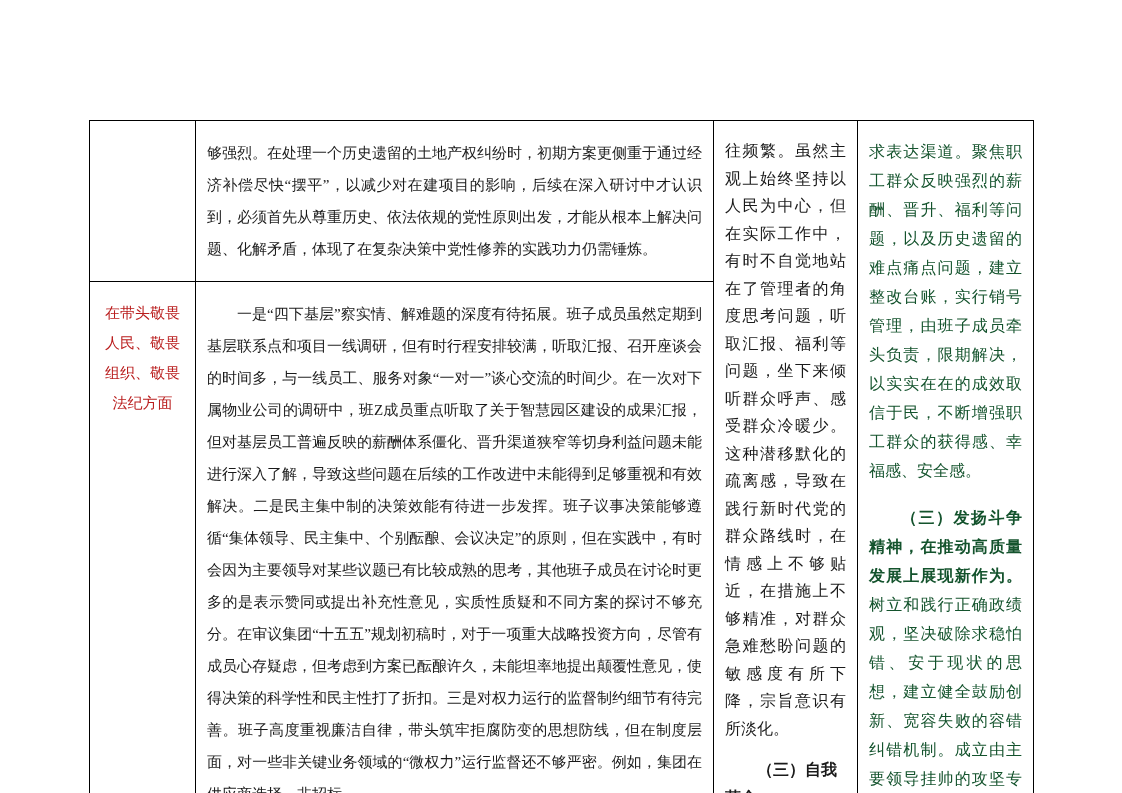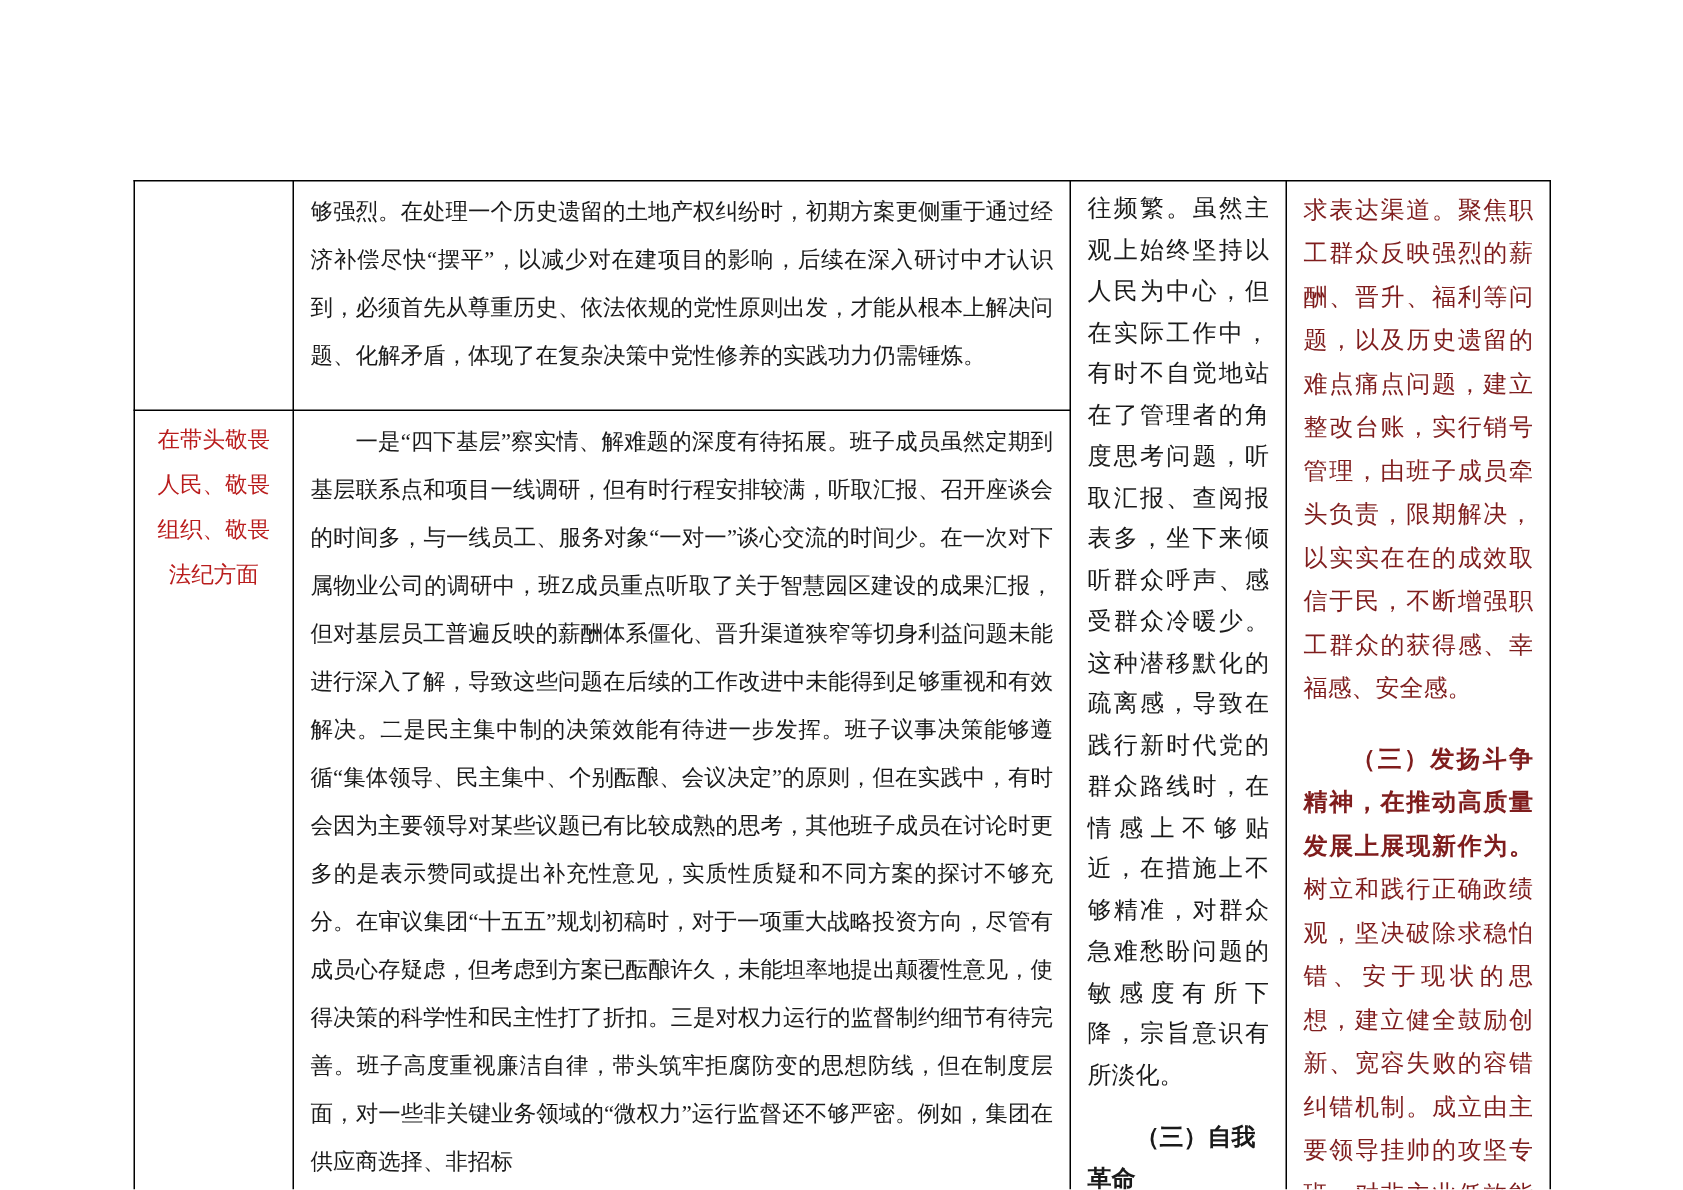--- a/index.html
+++ b/index.html
@@ -23,21 +23,21 @@
     position: absolute;
     left: 89px;
     top: 120px;
     width: 944px;
     border-collapse: collapse;
     table-layout: fixed;
   }
   table.doc-table td {
     border: 1px solid #000000;
     vertical-align: top;
-    padding: 5px 11px 5px 11px;
+    padding: 16px 11px 5px 11px;
     color: #1a1a1a;
     overflow: hidden;
     margin-top: 44px;
   }
   tr.row1 { height: 140px; }
   tr.row2 { height: 392px; }
 
   td.label-cell {
     vertical-align: middle;
     text-align: center;
@@ -75,21 +75,21 @@
     text-indent: 2em;
     color: #1a1a1a;
   }
 
   .para-right {
     margin: 0;
     font-size: 16px;
     line-height: 29px;
     text-align: justify;
     text-justify: inter-ideograph;
-    color: #7f1d1d;
+    color: #14532d;
   }
   .para-right + .para-right { margin-top: 18px; }
   td.right-cell { padding: 5px 6px 5px 7px; }
   td.narrow-cell { padding: 7px 7px 5px 8px; }
   td.main-cell { padding: 5px 11px 5px 12px; }
 </style>
 </head>
 <body>
 
 <div class="page">
@@ -102,21 +102,21 @@
     </colgroup>
     <tbody>
       <tr class="row1">
         <td class="label-cell">
           <div class="label-text"></div>
         </td>
         <td class="main-cell">
           <p class="para-main">够强烈。在处理一个历史遗留的土地产权纠纷时，初期方案更侧重于通过经济补偿尽快“摆平”，以减少对在建项目的影响，后续在深入研讨中才认识到，必须首先从尊重历史、依法依规的党性原则出发，才能从根本上解决问题、化解矛盾，体现了在复杂决策中党性修养的实践功力仍需锤炼。</p>
         </td>
         <td class="narrow-cell" rowspan="2">
-          <p class="para-narrow">往频繁。虽然主观上始终坚持以人民为中心，但在实际工作中，有时不自觉地站在了管理者的角度思考问题，听取汇报、查阅报表多，坐下来倾听群众呼声、感受群众冷暖少。这种潜移默化的疏离感，导致在践行新时代党的群众路线时，在情感上不够贴近，在措施上不够精准，对群众急难愁盼问题的敏感度有所下降，宗旨意识有所淡化。</p>
+          <p class="para-narrow">往频繁。虽然主观上始终坚持以人民为中心，但在实际工作中，有时不自觉地站在了管理者的角度思考问题，听取汇报、福利等问题，坐下来倾听群众呼声、感受群众冷暖少。这种潜移默化的疏离感，导致在践行新时代党的群众路线时，在情感上不够贴近，在措施上不够精准，对群众急难愁盼问题的敏感度有所下降，宗旨意识有所淡化。</p>
           <p class="narrow-heading">（三）自我革命</p>
         </td>
         <td class="right-cell" rowspan="2">
           <p class="para-right">求表达渠道。聚焦职工群众反映强烈的薪酬、晋升、福利等问题，以及历史遗留的难点痛点问题，建立整改台账，实行销号管理，由班子成员牵头负责，限期解决，以实实在在的成效取信于民，不断增强职工群众的获得感、幸福感、安全感。</p>
           <p class="para-right indent-2em"><strong>（三）发扬斗争精神，在推动高质量发展上展现新作为。</strong><span>树立和践行正确政绩观，坚决破除求稳怕错、安于现状的思想，建立健全鼓励创新、宽容失败的容错纠错机制。成立由主要领导挂帅的攻坚专班，对非主业低效能资产处置等硬骨头</span></p>
         </td>
       </tr>
       <tr class="row2">
         <td class="label-cell">
           <div class="label-text">在带头敬畏人民、敬畏组织、敬畏法纪方面</div>

